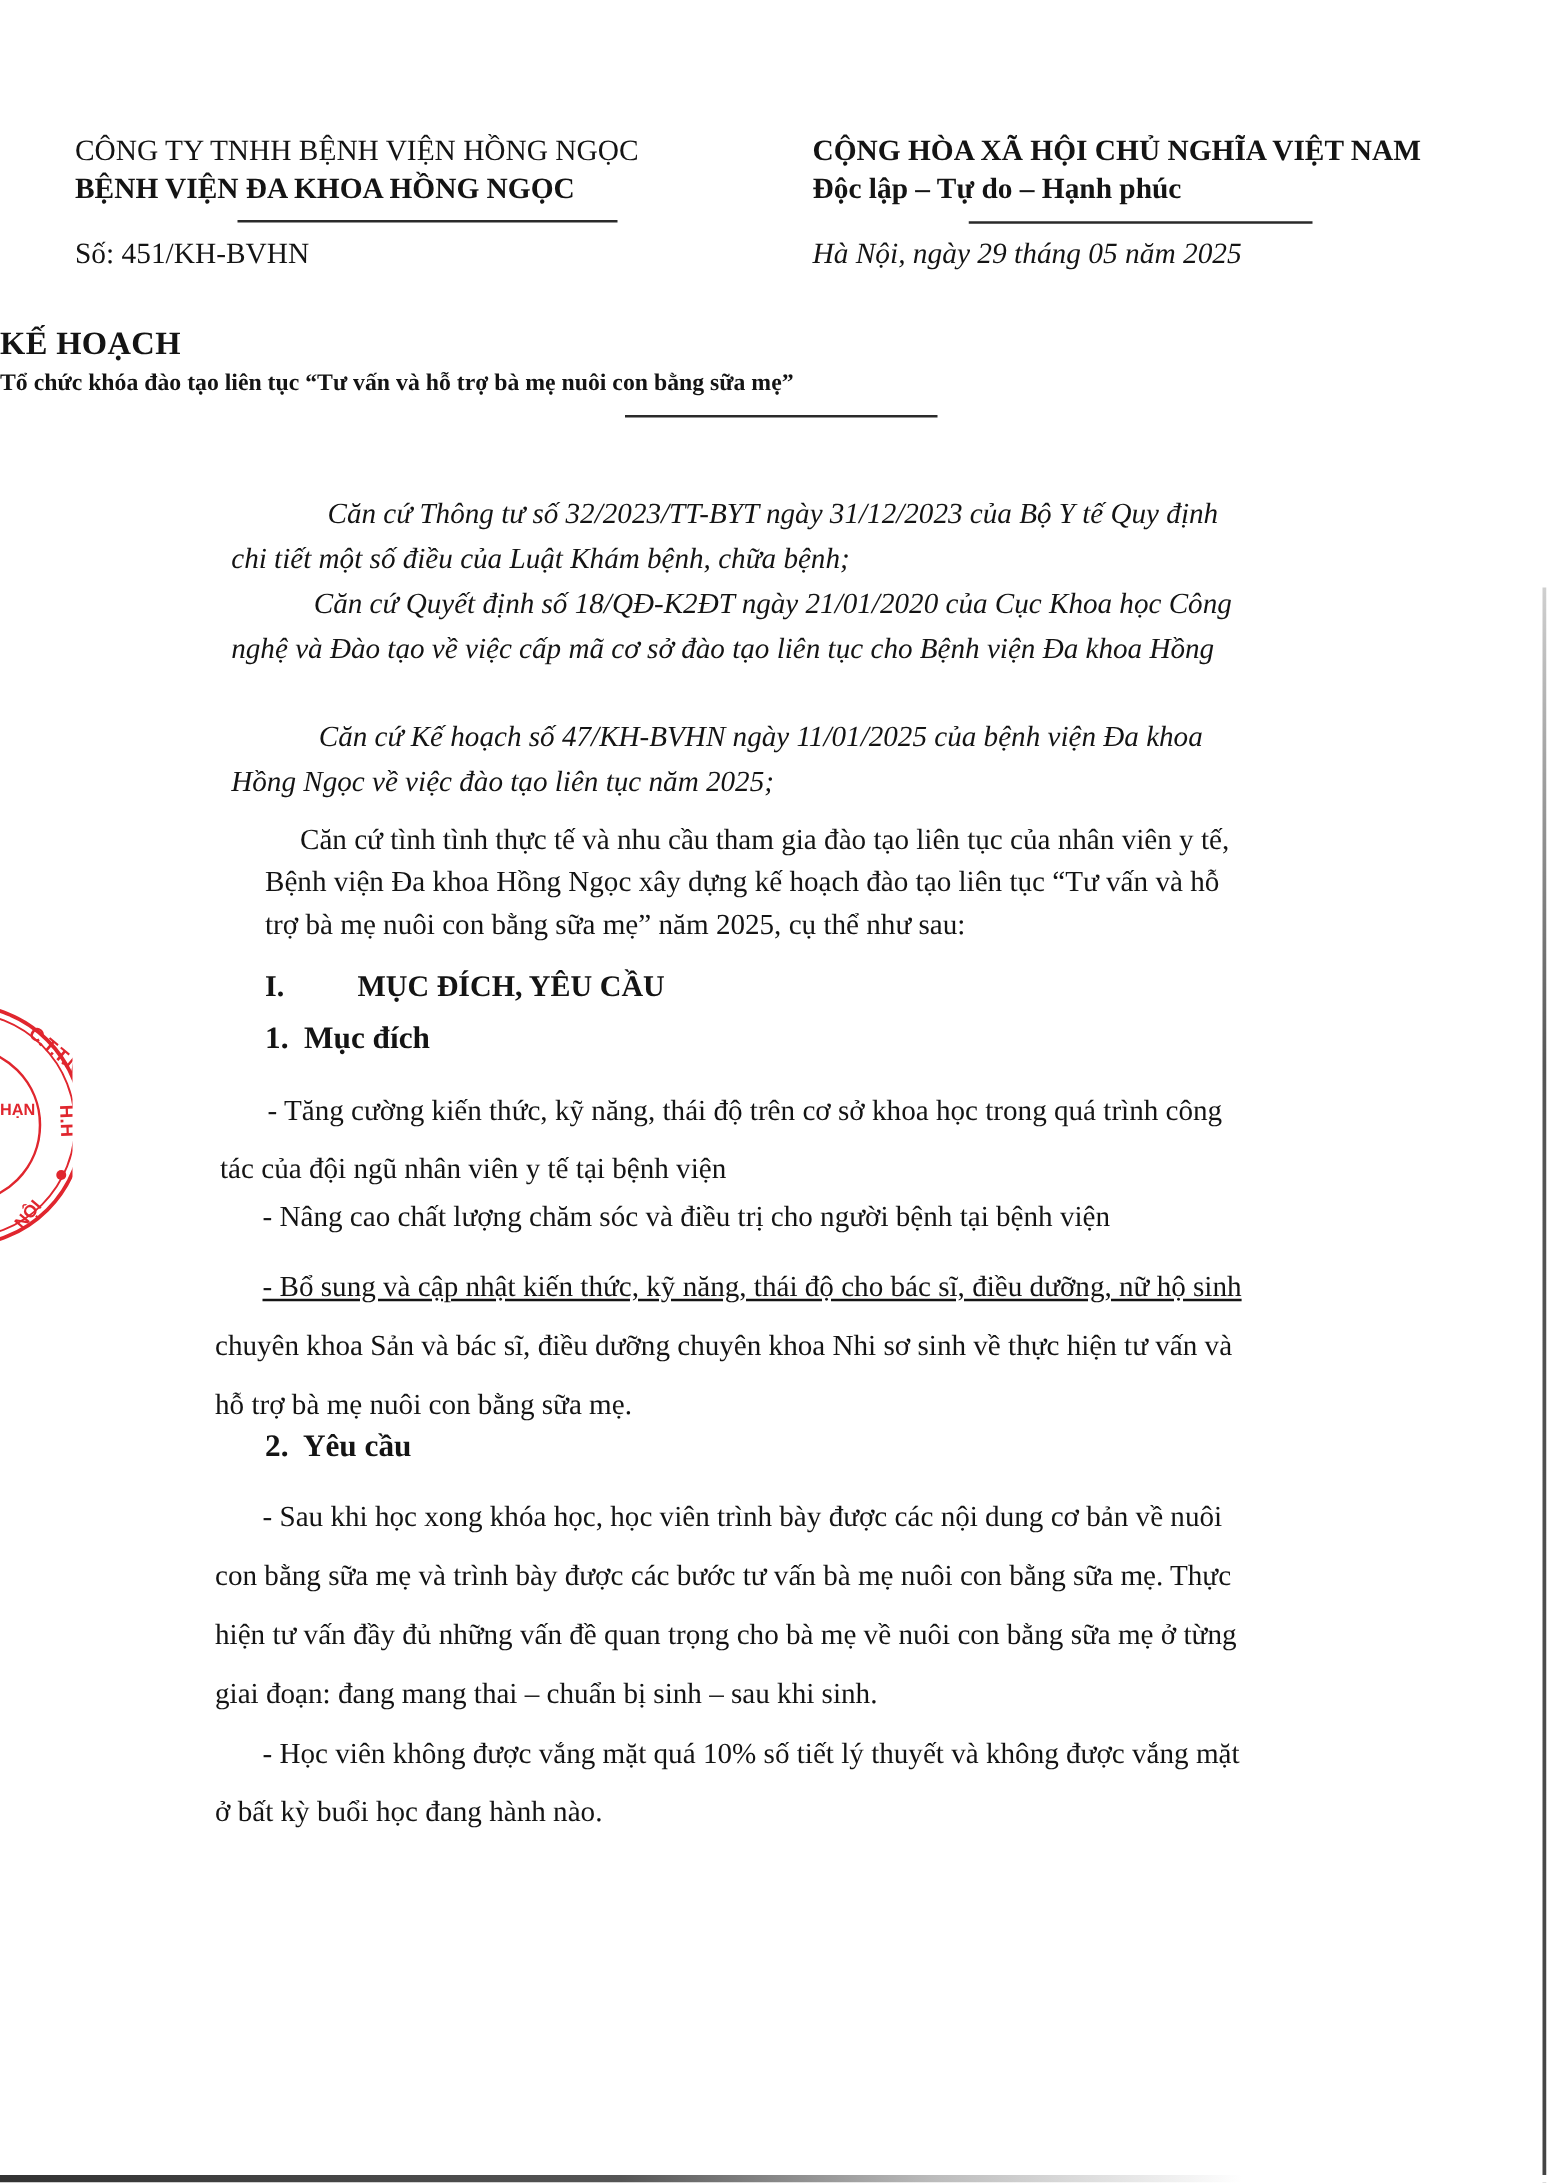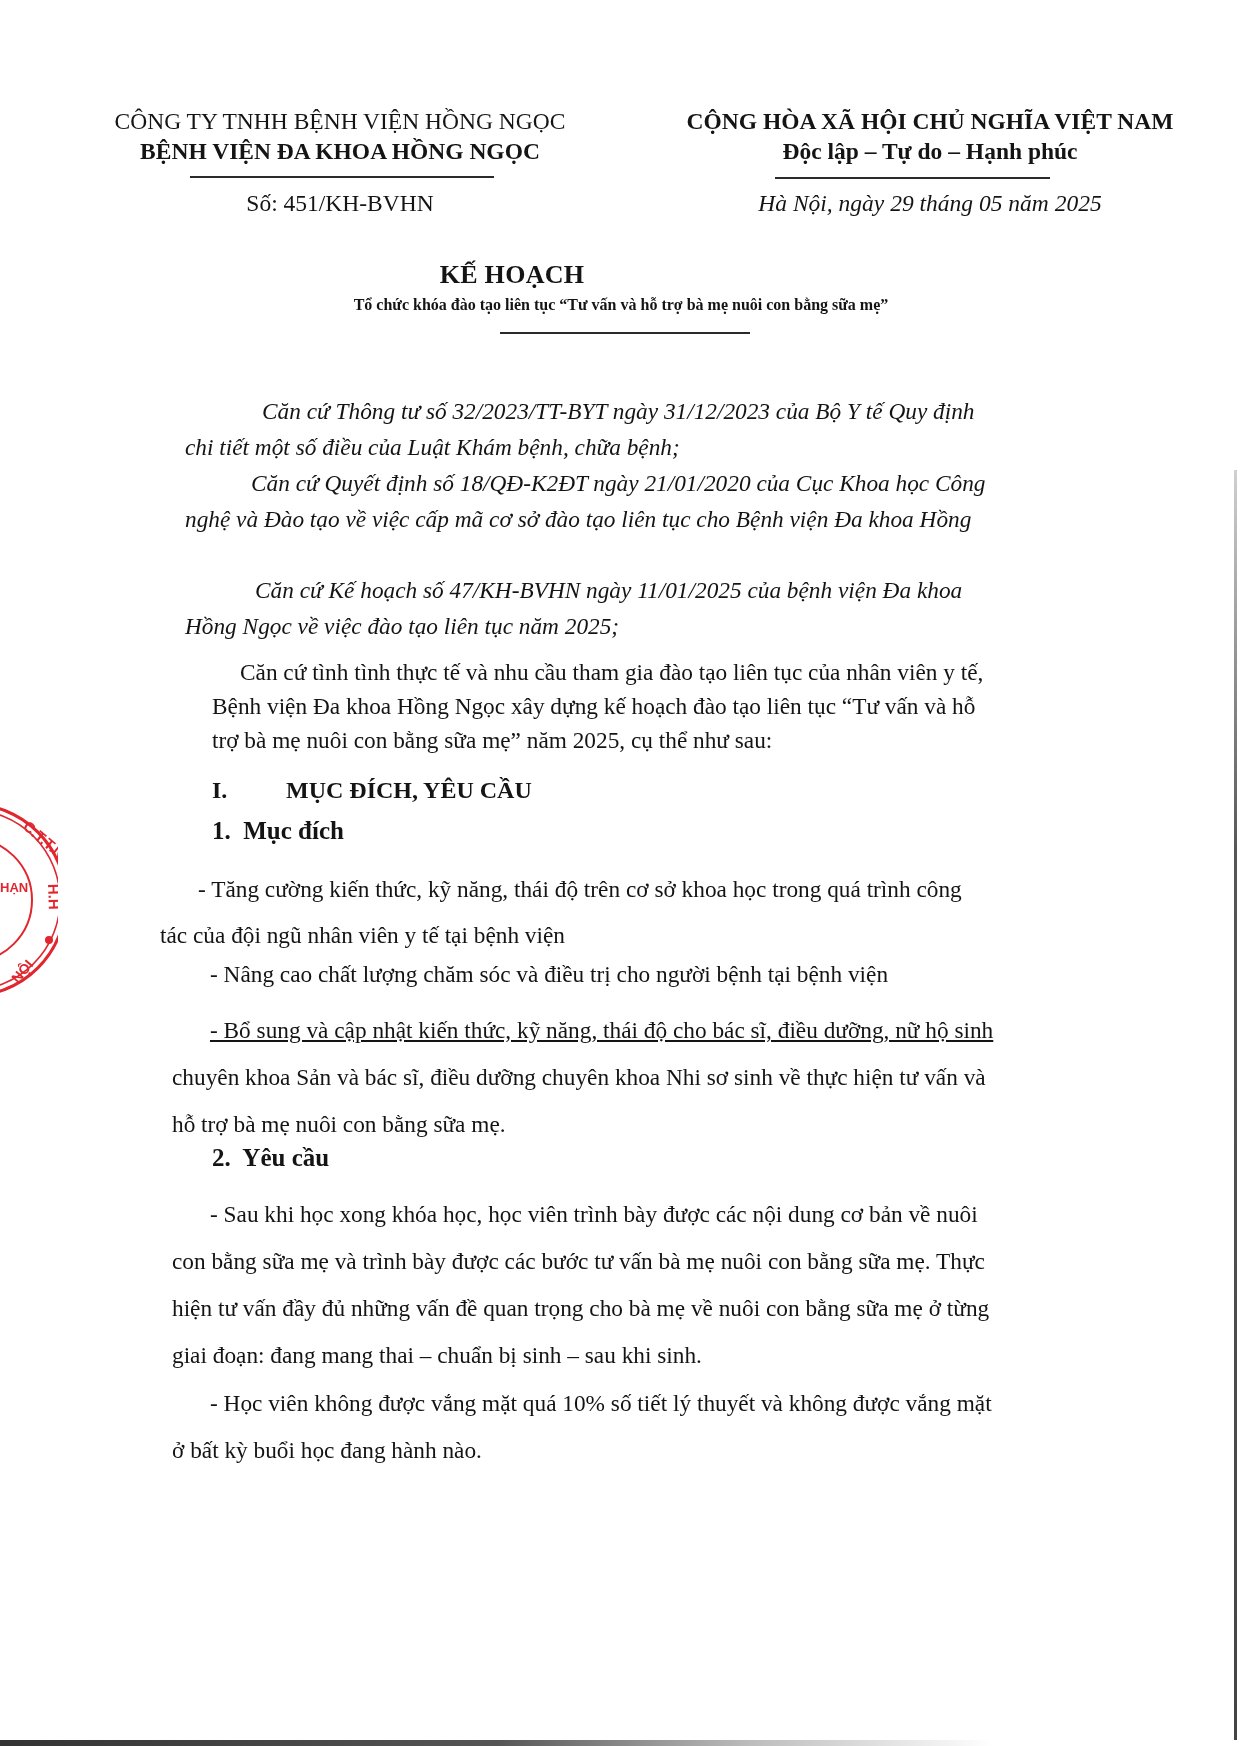--- a/index.html
+++ b/index.html
@@ -2,32 +2,32 @@
 <html><head>
   <meta charset="utf-8">
   <style>
     html, body { margin: 0; padding: 0; }
     body {
       width: 1242px; height: 1746px; position: relative; overflow: hidden;
       background: #ffffff; color: #141414;
       font-family: "Liberation Serif", serif;
     }
     .abs { position: absolute; white-space: nowrap; }
-    .center { text-align: center; }
+    .center { text-align: left; }
     .b { font-weight: bold; }
     .i { font-style: italic; }
 
     
     .hdr-left  { left: 60px;  width: 560px; }
     .hdr-right { left: 640px; width: 560px; }
     .hdr { font-size: 23.5px; line-height: 30px; }
     .rule { position: absolute; height: 1.5px; background: #2a2a2a; }
 
     .title { left: 0; width: 1024px; font-size: 26px; font-weight: bold; letter-spacing: 0.3px; }
-    .subtitle { left: 0; width: 1242px; font-size: 16px; font-weight: bold; }
+    .subtitle { left: 0; width: 1242px; font-size: 19px; font-weight: bold; }
 
     .para { font-size: 23.3px; line-height: 35.5px; left: 172px; width: 950px; white-space: normal; text-align: justify; }
     .para.italic { font-style: italic; }
     .para .line { display: block; white-space: nowrap; }
     .body-text { font-size: 25px; }
 
     .stamp { position: absolute; left: -70px; top: 800px; width: 128px; height: 200px; }
     .right-edge { position: absolute; left: 1234px; top: 470px; width: 3px; height: 1276px; background: linear-gradient(#d0d0d0, #555 30%, #444); }
     .bottom-edge { position: absolute; left: 0; top: 1740px; width: 1242px; height: 6px; background: linear-gradient(90deg, #333 0%, #555 40%, #bbb 60%, #fff 80%); }
   </style>
@@ -65,21 +65,21 @@
   <span class="line" style="padding-left:28px;">Căn cứ tình tình thực tế và nhu cầu tham gia đào tạo liên tục của nhân viên y tế,</span>
   <span class="line">Bệnh viện Đa khoa Hồng Ngọc xây dựng kế hoạch đào tạo liên tục “Tư vấn và hỗ</span>
   <span class="line">trợ bà mẹ nuôi con bằng sữa mẹ” năm 2025, cụ thể như sau:</span>
 </div>
 
 <div class="abs b body-text" style="top:777px; left:212px; font-size:24px;">I.</div>
 <div class="abs b body-text" style="top:777px; left:286px; font-size:24px;">MỤC ĐÍCH, YÊU CẦU</div>
 
 <div class="abs b body-text" style="top:817px; left:212px; white-space:pre;">1.  Mục đích</div>
 
-<div class="abs para" style="top:866px; left:160px; line-height:46px;">
+<div class="abs para" style="top:866px; left:176px; line-height:46px;">
   <span class="line" style="padding-left:38px;">- Tăng cường kiến thức, kỹ năng, thái độ trên cơ sở khoa học trong quá trình công</span>
   <span class="line">tác của đội ngũ nhân viên y tế tại bệnh viện</span>
 </div>
 <div class="abs para" style="top:957px; left:172px;">
   <span class="line" style="padding-left:38px;">- Nâng cao chất lượng chăm sóc và điều trị cho người bệnh tại bệnh viện</span>
 </div>
 <div class="abs para" style="top:1007px; left:172px; line-height:47px;">
   <span class="line" style="padding-left:38px;text-decoration:underline;">- Bổ sung và cập nhật kiến thức, kỹ năng, thái độ cho bác sĩ, điều dưỡng, nữ hộ sinh</span>
   <span class="line">chuyên khoa Sản và bác sĩ, điều dưỡng chuyên khoa Nhi sơ sinh về thực hiện tư vấn và</span>
   <span class="line">hỗ trợ bà mẹ nuôi con bằng sữa mẹ.</span>

